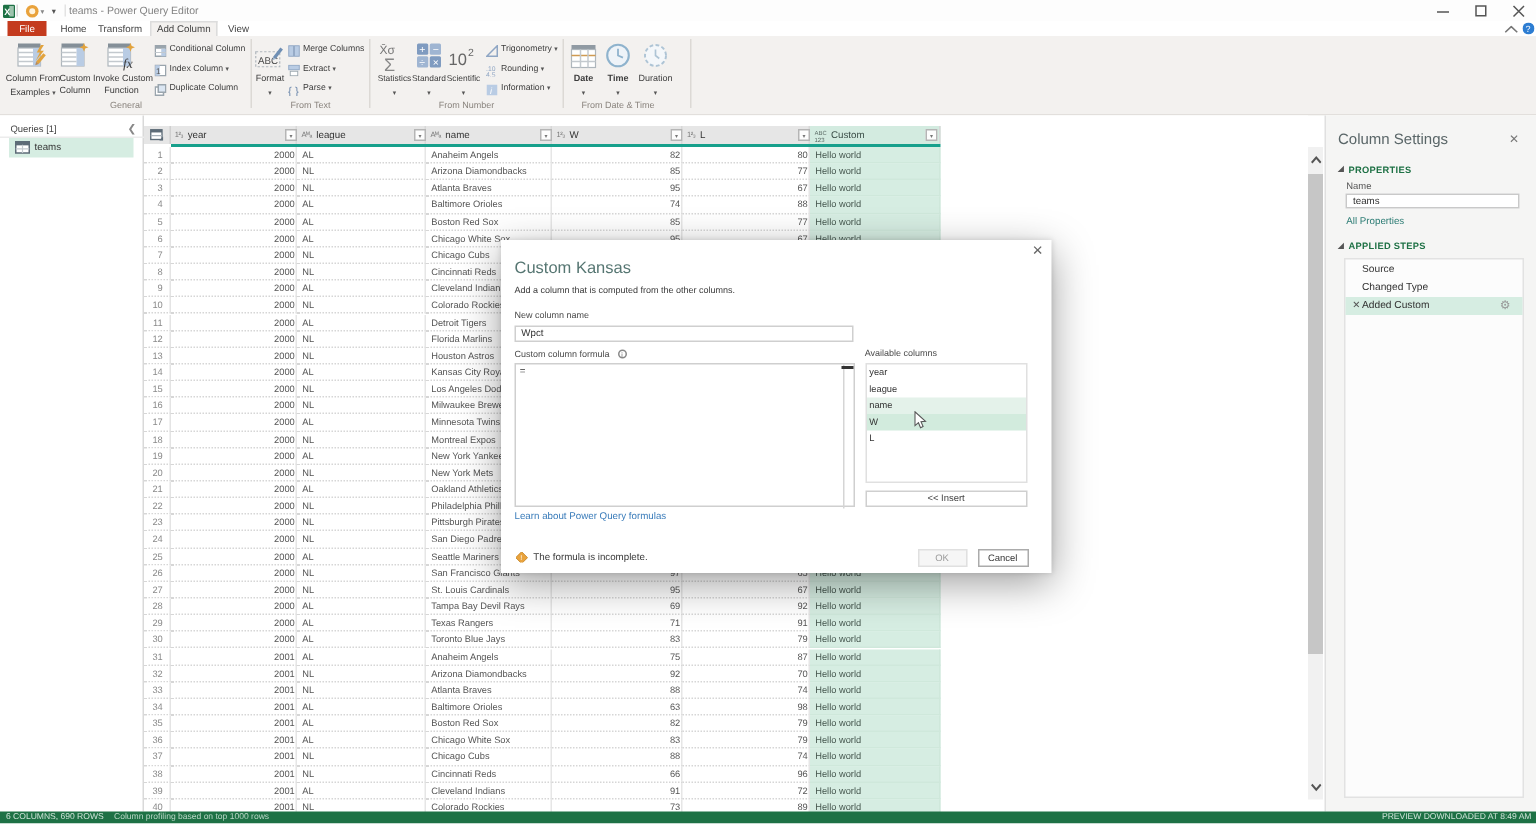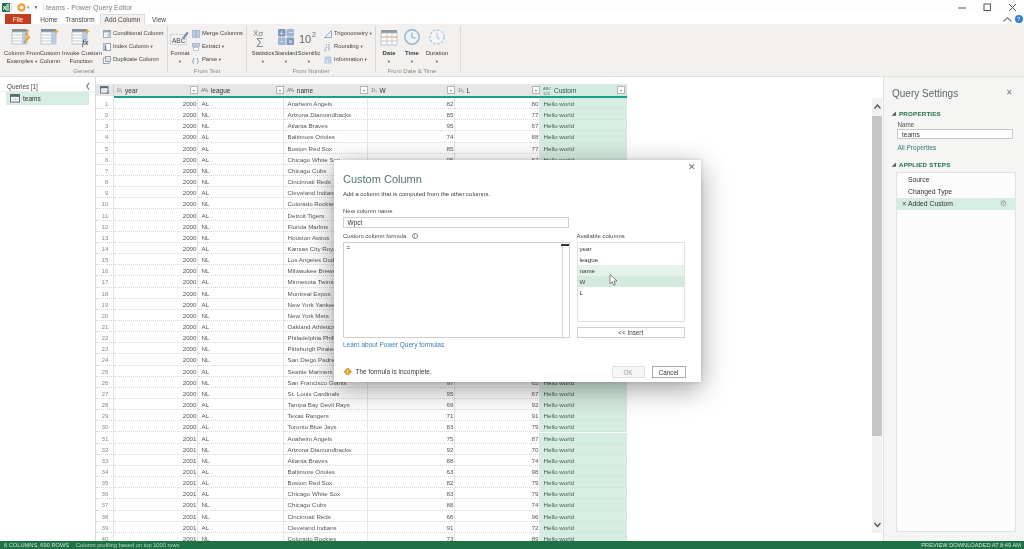--- a/index.html
+++ b/index.html
@@ -693,21 +693,21 @@
         <polyline points="0.5,4.5 3.5,1 6.5,4.5" fill="none" stroke="#555" stroke-width="1.3"></polyline>
       </svg>
   <div class="thumb"></div>
   <svg class="abs" style="left:1.5px;top:424px" width="7" height="6" viewBox="0 0 7 6">
         <polyline points="0.5,1 3.5,4.5 6.5,1" fill="none" stroke="#555" stroke-width="1.3"></polyline>
       </svg>
  </div>
 
  <div id="rpane-border"></div>
  <div id="rpane">
-  <div id="qs-title">Query Settings</div>
+  <div id="qs-title">Column Settings</div>
   <div id="qs-x">✕</div>
   <div class="sect" style="top:33px">PROPERTIES</div>
   <div id="qs-namelbl">Name</div>
   <div id="qs-input">teams</div>
   <div id="qs-allprop">All Properties</div>
   <div class="sect" style="top:84px">APPLIED STEPS</div>
   <div id="steps-box">
    <div class="step" style="top:1px"><span class="nm2">Source</span></div>
    <div class="step" style="top:13px"><span class="nm2">Changed Type</span></div>
    <div class="step" id="step3" style="top:25px"><span class="x">✕</span><span class="nm2">Added Custom</span><span class="gear">⚙</span></div>
@@ -716,21 +716,21 @@
 </div>
 
 <div id="statusbar">
  <span style="position:absolute;left:4px;top:1px;font-size:5.7px">6 COLUMNS, 690 ROWS</span>
  <span style="position:absolute;left:76px;top:1px;color:#b9d6c6;font-size:5.7px">Column profiling based on top 1000 rows</span>
  <span style="position:absolute;right:3px;top:1px;font-size:5.7px">PREVIEW DOWNLOADED AT 8:49 AM</span>
 </div>
 
 <div id="dlg">
  <div id="dlg-x">✕</div>
- <div id="dlg-title">Custom Column</div>
+ <div id="dlg-title">Custom Kansas</div>
  <div id="dlg-sub">Add a column that is computed from the other columns.</div>
  <div class="dlbl" style="left:9px;top:48px">New column name</div>
  <div id="dlg-name">Wpct</div>
  <div class="dlbl" style="left:9px;top:72.5px">Custom column formula&nbsp; <span style="border:0.7px solid #888;border-radius:50%;width:6px;height:6px;display:inline-block;text-align:center;font-size:4.5px;line-height:5.5px;color:#666;margin-left:2px">i</span></div>
  <div class="dlbl" style="left:242.5px;top:72.5px">Available columns</div>
  <div id="dlg-formula">
       <span class="eq">=</span>
       <div class="sbline"></div>
       <div class="sbthumb"></div>
     </div>

